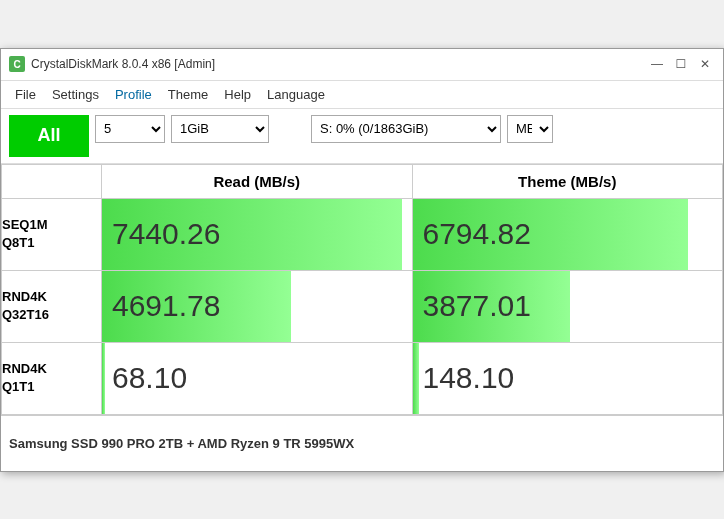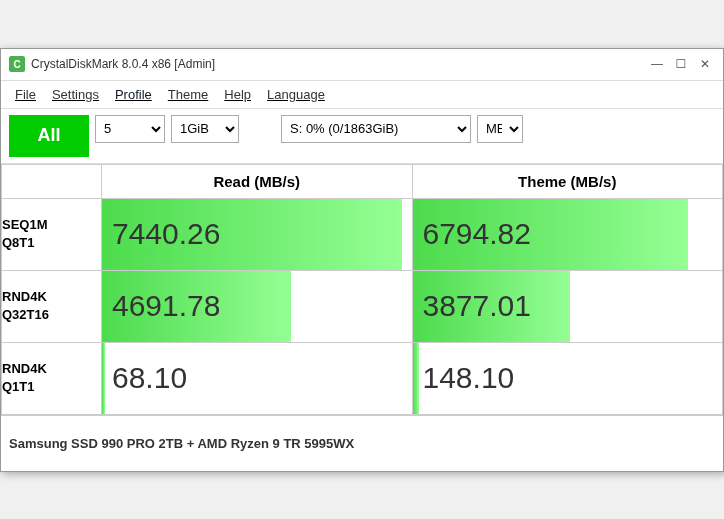--- a/index.html
+++ b/index.html
@@ -60,30 +60,29 @@
       align-items: center;
       justify-content: center;
     }
     .menu-bar {
       background: white;
       height: 28px;
       display: flex;
       align-items: center;
       padding: 0 6px;
       border-bottom: 1px solid #ddd;
-      text-decoration: underline;
     }
     .menu-item {
       padding: 4px 8px;
       cursor: pointer;
       font-size: 13px;
       color: #333;
       border-radius: 3px;
     }
-    .menu-item.active { color: #0f172a; }
+    .menu-item.active { color: #0369a1; }
     .toolbar {
       background: white;
       padding: 6px 8px;
       display: flex;
       align-items: flex-start;
       gap: 6px;
       border-bottom: 1px solid #ddd;
     }
     .btn-all {
       background: #00cc00;
@@ -98,21 +97,21 @@
     }
     select {
       height: 28px;
       border: 1px solid #aaa;
       background: white;
       padding: 0 4px;
       cursor: pointer;
       font-size: 13px;
     }
     .select-count { width: 70px; }
-    .select-size { width: 68px; }
+    .select-size { width: 98px; }
     .select-drive { width: 190px; margin-left: 36px; }
     .select-unit { width: 46px; }
     .main-content {
       background: white;
       padding: 0;
     }
     .results-table {
       width: 100%;
       border-collapse: collapse;
     }

